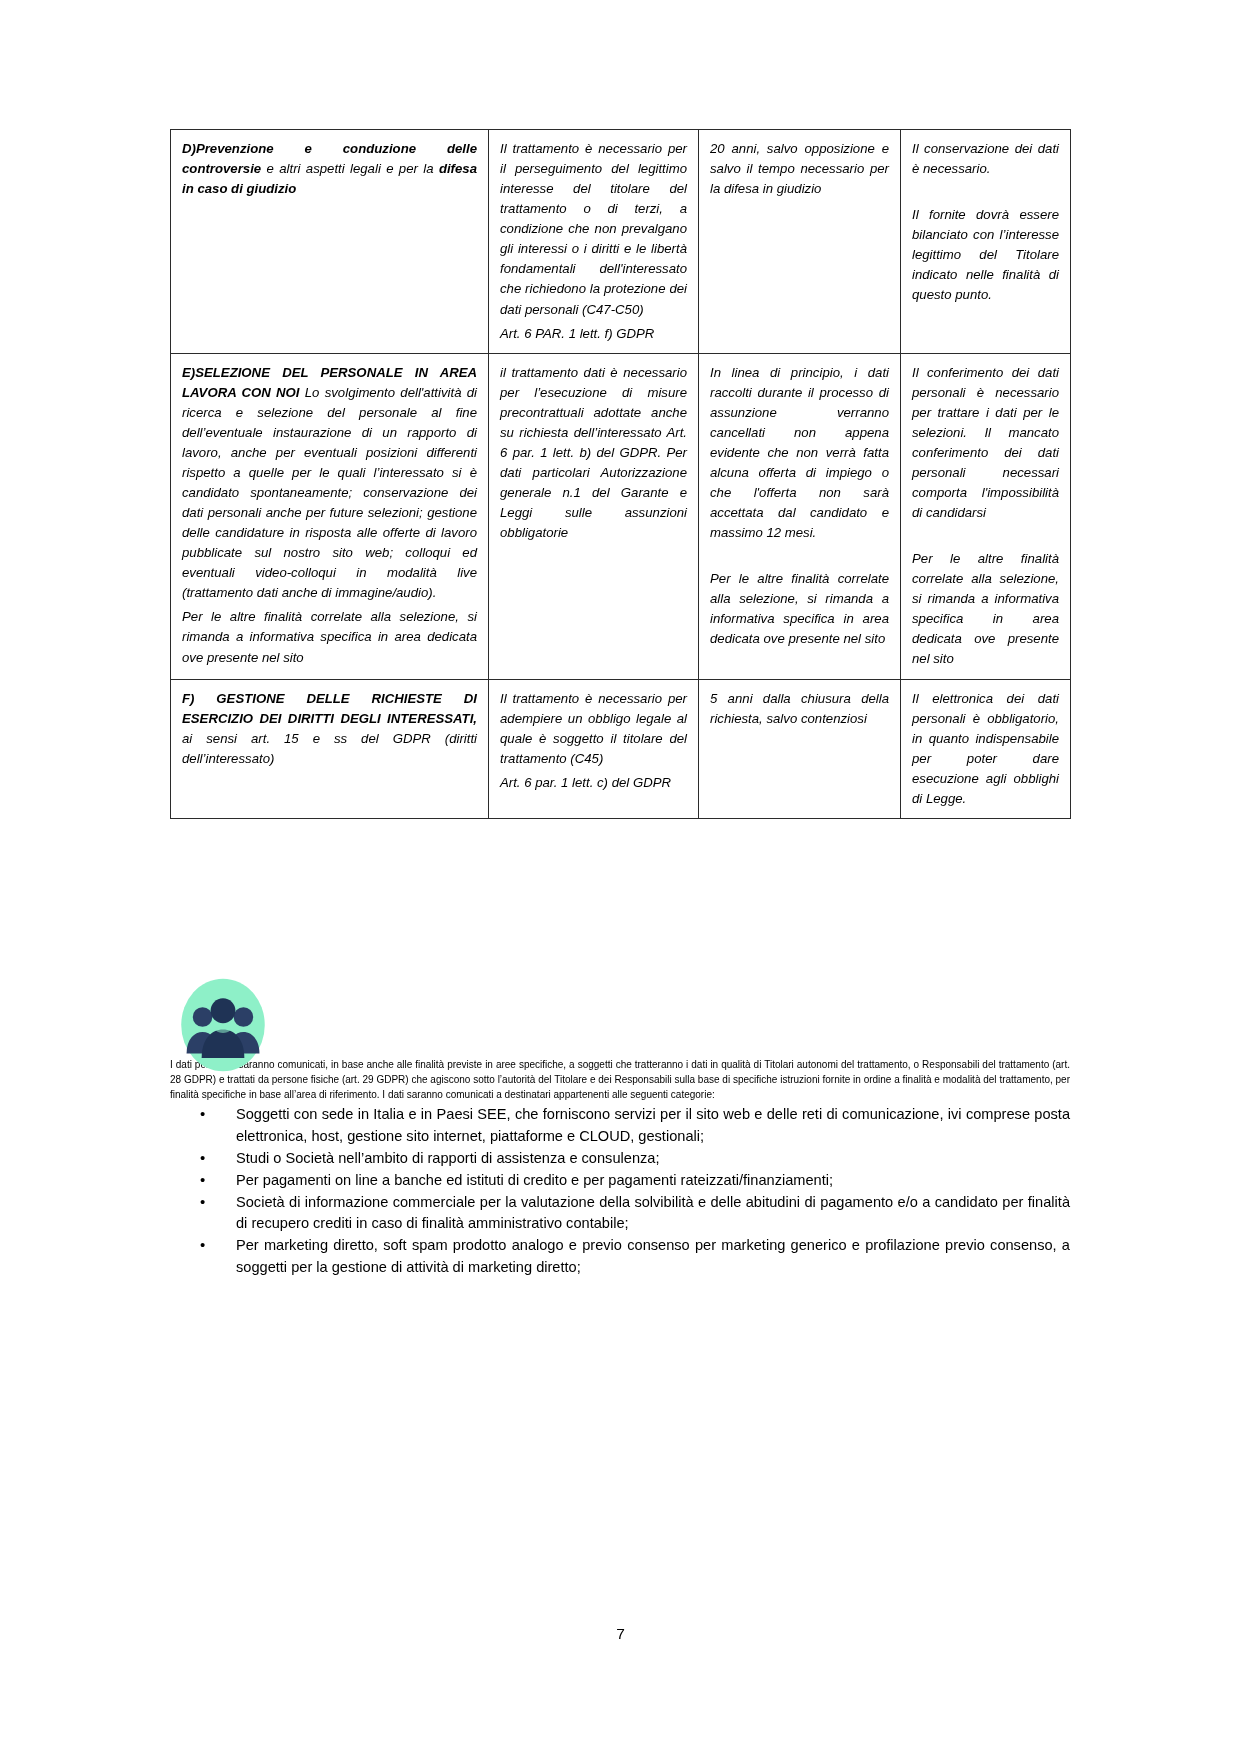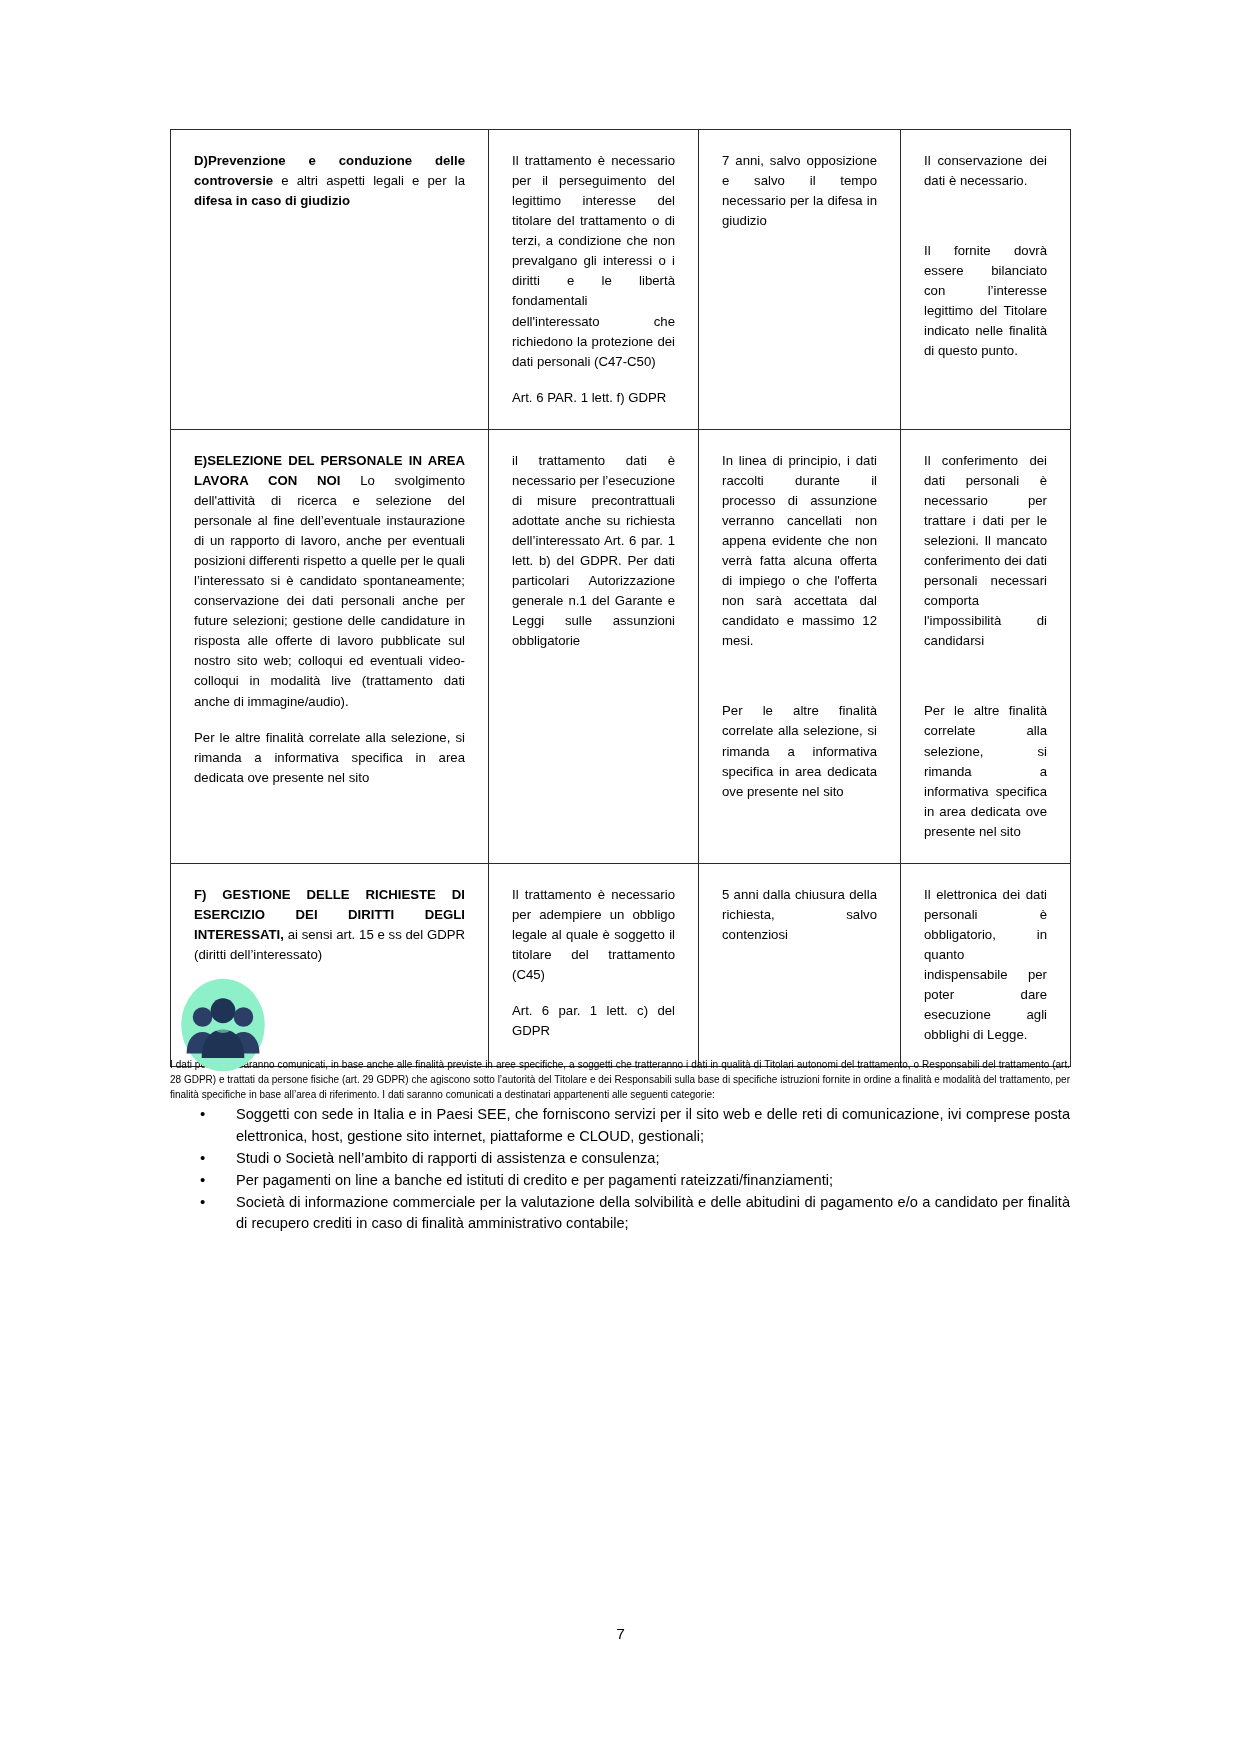--- a/index.html
+++ b/index.html
@@ -45,21 +45,21 @@
     line-height: 1.52;
     text-align: justify;
     text-justify: inter-word;
     hyphens: none;
   }
   .col1 { width: 318px; }
   .col2 { width: 210px; }
   .col3 { width: 202px; }
   .col4 { width: 170px; }
 
-  td p { margin: 16px; }
+  td p { margin: 4px; font-style: italic; }
   td p + p { margin-top: 0; }
   .gap { height: 18px; }
   .bold { font-weight: bold; }
 
   
   .tall-pad { padding-bottom: 60px; }
 
   
   .sec4 {
     position: absolute;
@@ -137,21 +137,21 @@
         <td class="col1">
           <p>
             <span class="bold">D)Prevenzione e conduzione delle controversie</span><span> e altri aspetti legali e per la </span><span class="bold">difesa in caso di giudizio</span>
           </p>
         </td>
         <td class="col2">
           <p>Il trattamento è necessario per il perseguimento del legittimo interesse del titolare del trattamento o di terzi, a condizione che non prevalgano gli interessi o i diritti e le libertà fondamentali dell'interessato che richiedono la protezione dei dati personali (C47-C50)</p>
           <p>Art. 6 PAR. 1 lett. f) GDPR</p>
         </td>
         <td class="col3">
-          <p>7 anni, salvo opposizione e salvo il tempo necessario per la difesa in giudizio</p>
+          <p>20 anni, salvo opposizione e salvo il tempo necessario per la difesa in giudizio</p>
         </td>
         <td class="col4">
           <p>Il conservazione dei dati è necessario.</p>
           <div class="gap"></div>
           <p>Il fornite dovrà essere bilanciato con l’interesse legittimo del Titolare indicato nelle finalità di questo punto.</p>
         </td>
       </tr>
 
       <tr>
         <td class="col1">
@@ -216,18 +216,19 @@
     </div>
 
 
     <p class="sec4-body">I dati personali saranno comunicati, in base anche alle finalità previste in aree specifiche, a soggetti che tratteranno i dati in qualità di Titolari autonomi del trattamento, o Responsabili del trattamento (art. 28 GDPR) e trattati da persone fisiche (art. 29 GDPR) che agiscono sotto l’autorità del Titolare e dei Responsabili sulla base di specifiche istruzioni fornite in ordine a finalità e modalità del trattamento, per finalità specifiche in base all’area di riferimento. I dati saranno comunicati a destinatari appartenenti alle seguenti categorie:</p>
 
     <ul class="cats">
       <li>Soggetti con sede in Italia e in Paesi SEE, che forniscono servizi per il sito web e delle reti di comunicazione, ivi comprese posta elettronica, host, gestione sito internet, piattaforme e CLOUD, gestionali;</li>
       <li>Studi o Società nell’ambito di rapporti di assistenza e consulenza;</li>
       <li>Per pagamenti on line a banche ed istituti di credito e per pagamenti rateizzati/finanziamenti;</li>
       <li>Società di informazione commerciale per la valutazione della solvibilità e delle abitudini di pagamento e/o a candidato per finalità di recupero crediti in caso di finalità amministrativo contabile;</li>
+      <li>Per marketing diretto, soft spam prodotto analogo e previo consenso per marketing generico e profilazione previo consenso, a soggetti per la gestione di attività di marketing diretto;</li>
     </ul>
   </div>
 
   <div class="page-num">7</div>
 
 </div>
 
 </body></html>

